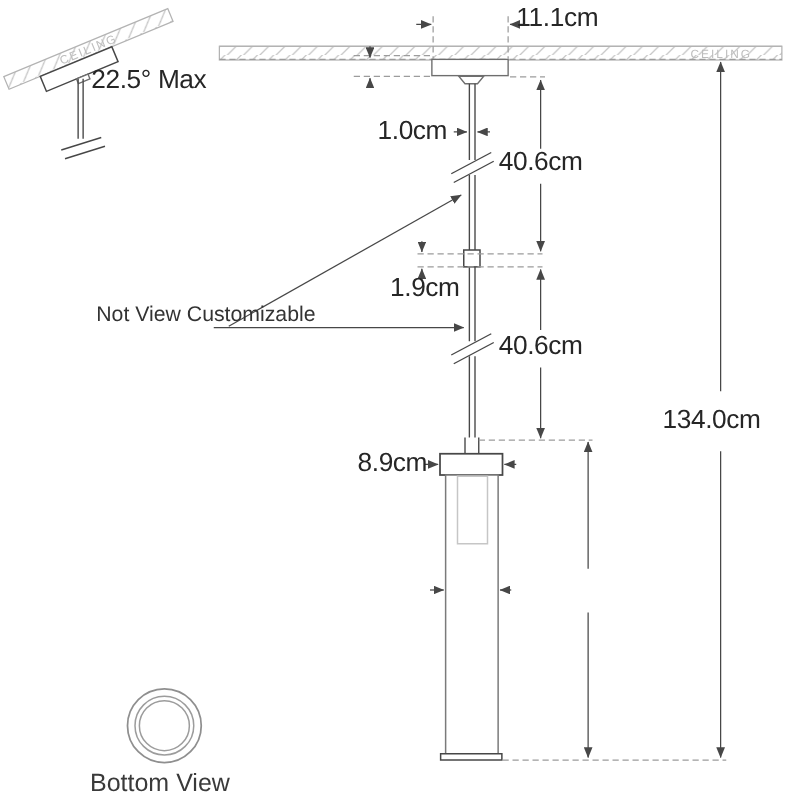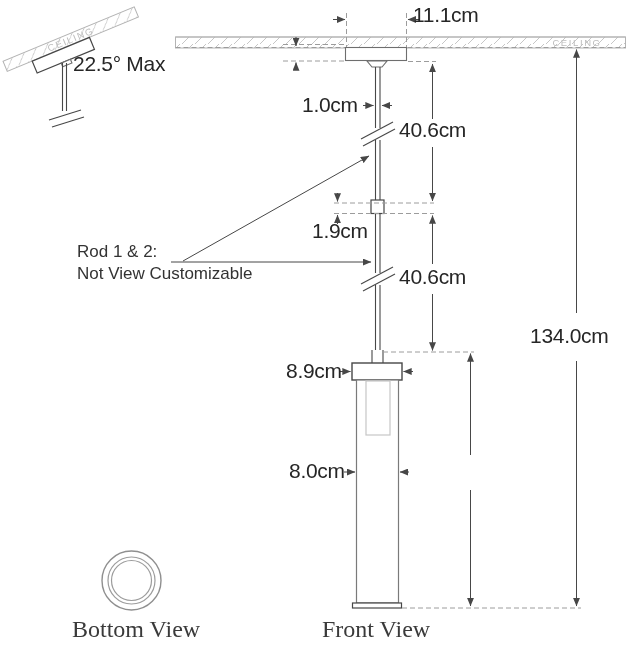--- a/index.html
+++ b/index.html
@@ -22,21 +22,21 @@
   .dim{stroke:var(--line);stroke-width:1;fill:none;}
   .band{stroke:var(--band);stroke-width:1;fill:url(#hatch);}
   .circ{stroke:#8f8f8f;stroke-width:1.4;fill:none;}
   .circ2{stroke:#9c9c9c;stroke-width:1.2;fill:none;}
   text.ceiling-txt{fill:var(--band-text);font-family:"Liberation Sans",sans-serif;
                    font-size:9.5px;letter-spacing:1.6px;}
 
   
   .lbl{position:absolute;color:var(--text);white-space:nowrap;}
   .dim-lbl{font-size:21px;letter-spacing:-0.3px;}
-  .view-lbl{font-size:24px;color:#3a3a3a;font-family:Liberation Serif, serif;}
+  .view-lbl{font-size:20px;color:#3a3a3a;}
   .note-lbl{font-size:17px;line-height:22px;color:#333;}
 </style>
 </head>
 <body>
 
 <div id="canvas">
 
   <svg id="drawing" width="634" height="645" viewBox="0 0 634 645">
     <defs>
       <marker id="ah" markerWidth="9" markerHeight="7" refX="8.2" refY="3.5" orient="auto">
@@ -182,25 +182,22 @@
   <div class="lbl dim-lbl" style="left:399px;top:118px">40.6cm</div>
 
   <div class="lbl dim-lbl" style="left:312px;top:219px">1.9cm</div>
 
   <div class="lbl dim-lbl" style="left:399px;top:265px">40.6cm</div>
 
   <div class="lbl dim-lbl" style="left:530px;top:324px">134.0cm</div>
 
   <div class="lbl dim-lbl" style="left:286px;top:359px">8.9cm</div>
 
-  <div class="lbl dim-lbl" style="left:289px;top:459px">8.0cm</div>
 
 
   <div class="lbl note-lbl" style="left:77px;top:241px">
-    <div>Rod 1 &amp; 2:</div>
     <div>Not View Customizable</div>
   </div>
 
   <div class="lbl view-lbl" style="left:72px;top:616px">Bottom View</div>
 
-  <div class="lbl view-lbl" style="left:322px;top:616px">Front View</div>
 
 </div>
 
 </body></html>

